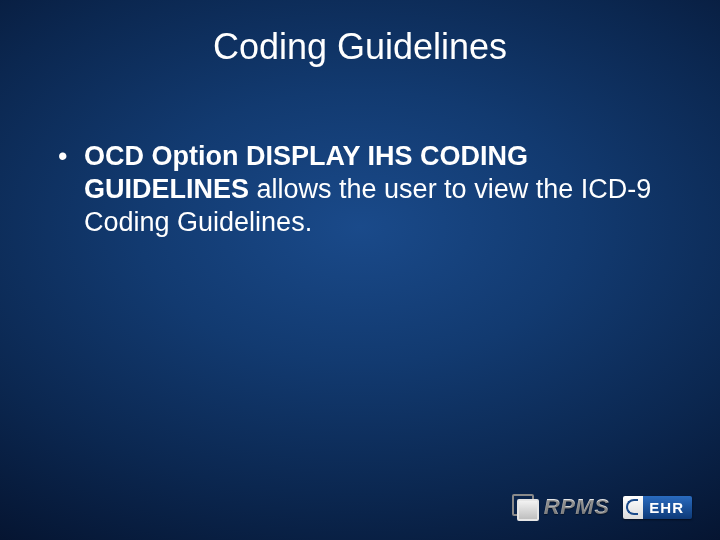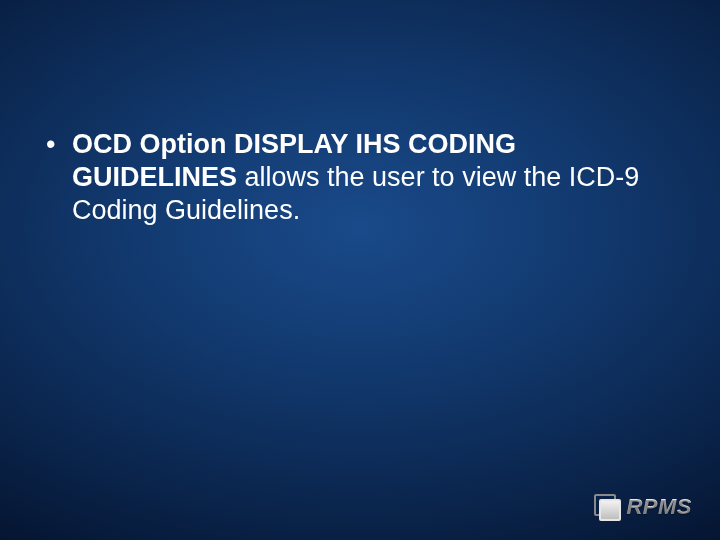--- a/index.html
+++ b/index.html
@@ -37,21 +37,21 @@
     position: absolute;
     top: 128px;
     left: 42px;
     right: 42px;
     font-size: 27px;
     line-height: 1.22;
     color: #ffffff;
   }
   ul.bullets {
     list-style: none;
-    margin: 0;
+    margin: 12px;
     padding: 0;
   }
   ul.bullets > li {
     position: relative;
     padding-left: 30px;
     margin-bottom: 4px;
   }
   ul.bullets > li::before {
     content: "•";
     position: absolute;
@@ -145,32 +145,37 @@
     letter-spacing: 1px;
     padding: 3px 8px 3px 6px;
     font-family: Arial, sans-serif;
   }
 </style>
 </head>
 <body>
 
 <div class="slide">
 
+  <div class="title">Coding Guidelines</div>
 
   <div class="body">
     <ul class="bullets">
       <li>
         <span class="b">OCD Option DISPLAY IHS CODING GUIDELINES</span><span> allows the user to view the ICD-9 Coding Guidelines.</span>
       </li>
     </ul>
   </div>
 
   <div class="footer">
     <div class="rpms">
       <div class="rpms-mark">
         <div class="rpms-square rpms-sq-back"></div>
         <div class="rpms-square rpms-sq-front"></div>
       </div>
       <div class="rpms-text">RPMS</div>
     </div>
+    <div class="ehr">
+      <div class="ehr-swoosh"></div>
+      <div class="ehr-text">EHR</div>
+    </div>
   </div>
 
 </div>
 
 </body></html>

